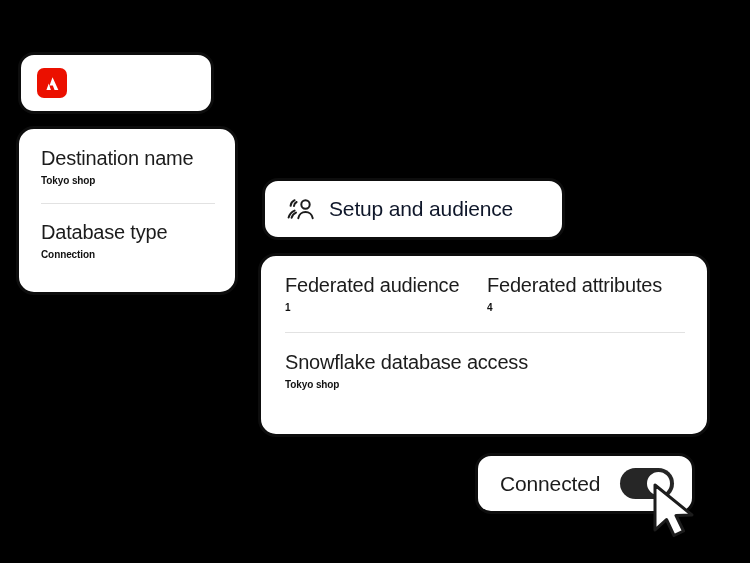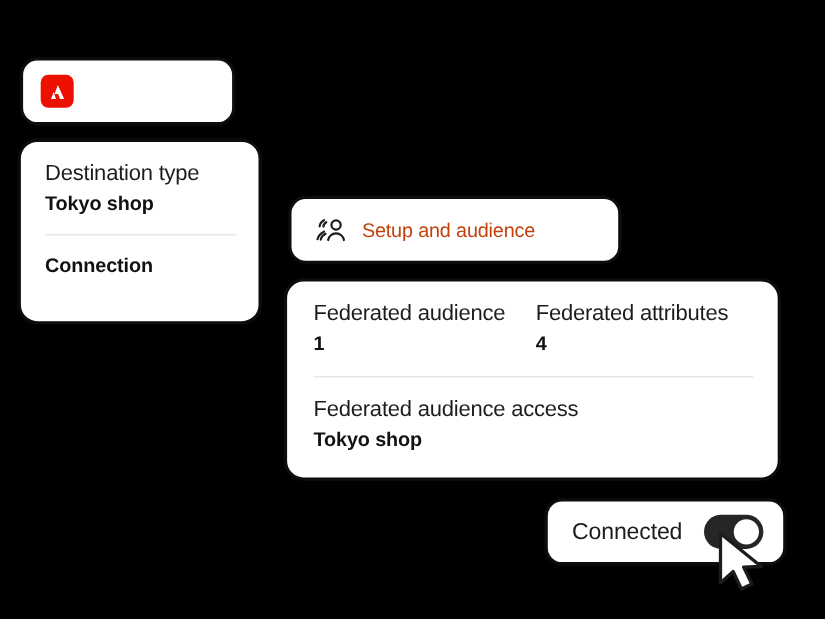--- a/index.html
+++ b/index.html
@@ -66,21 +66,21 @@
     padding: 18px 20px 0 22px;
   }
   .field-title {
     font-size: 20px;
     color: #1c1c1c;
     letter-spacing: -0.2px;
     line-height: 1.15;
     white-space: nowrap;
   }
   .field-value {
-    font-size: 18px;
+    font-size: 10px;
     font-weight: bold;
     color: #111111;
     margin-top: 5px;
     letter-spacing: -0.1px;
     white-space: nowrap;
   }
   .divider {
     height: 1px;
     background: #e2e2e2;
     margin: 17px 0 17px 0;
@@ -94,43 +94,43 @@
     height: 62px;
     border-radius: 16px;
     display: flex;
     align-items: center;
     padding-left: 20px;
   }
   #setup-icon { width: 32px; height: 32px; flex: 0 0 auto; }
   #setup-icon svg { display: block; }
   #setup-label {
     margin-left: 12px;
-    font-size: 18px;
-    color: #c2410c;
+    font-size: 21px;
+    color: #0f172a;
     letter-spacing: -0.15px;
     white-space: nowrap;
   }
 
   
   #audience-card {
     left: 258px;
     top: 253px;
     width: 452px;
     height: 184px;
     border-radius: 18px;
     padding: 18px 22px 0 24px;
   }
   .stat-row { display: flex; }
   .stat-col-1 { width: 202px; flex: 0 0 auto; }
   .stat-col-2 { flex: 1 1 auto; }
   #audience-card .divider { margin: 19px 0 18px 0; }
 
   
   #connected-card {
-    left: 495px;
+    left: 475px;
     top: 453px;
     width: 220px;
     height: 61px;
     border-radius: 16px;
     display: flex;
     align-items: center;
     padding: 0 18px 0 22px;
     justify-content: flex-end;
   }
   #connected-label {
@@ -179,25 +179,26 @@
   <div class="card" id="connection-card">
     <span class="adobe-logo">
       <svg width="19" height="19" viewBox="0 0 24 24" aria-hidden="true">
         <path d="M12.05 4.2 L19.4 20.2 H14.6 L12.4 14.6 H8.3 L12.05 4.2 Z M7.3 12.1 L4.3 20.2 H10.0 L7.3 12.1 Z" fill="#ffffff"></path>
       </svg>
     </span>
   </div>
 
   <div class="card" id="destination-card">
     <div>
-      <div class="field-title">Destination type</div>
+      <div class="field-title">Destination name</div>
       <div class="field-value">Tokyo shop</div>
     </div>
     <div class="divider"></div>
     <div>
+      <div class="field-title">Database type</div>
       <div class="field-value">Connection</div>
     </div>
   </div>
 
   <div class="card" id="setup-card">
     <span id="setup-icon">
       <svg width="32" height="32" viewBox="0 0 32 32" aria-hidden="true">
         <g fill="none" stroke="#1c1c1c" stroke-width="2" stroke-linecap="round">
           <circle cx="20.5" cy="11.5" r="4.2"></circle>
           <path d="M13.3 25.2 a7.3 7.3 0 0 1 14.4 0"></path>
@@ -217,21 +218,21 @@
         <div class="field-title">Federated audience</div>
         <div class="field-value">1</div>
       </div>
       <div class="stat-col-2">
         <div class="field-title">Federated attributes</div>
         <div class="field-value">4</div>
       </div>
     </div>
     <div class="divider"></div>
     <div>
-      <div class="field-title">Federated audience access</div>
+      <div class="field-title">Snowflake database access</div>
       <div class="field-value">Tokyo shop</div>
     </div>
   </div>
 
   <div class="card" id="connected-card">
     <span id="connected-label">Connected</span>
     <span id="connection-toggle">
       <span id="toggle-knob"></span>
     </span>
   </div>

